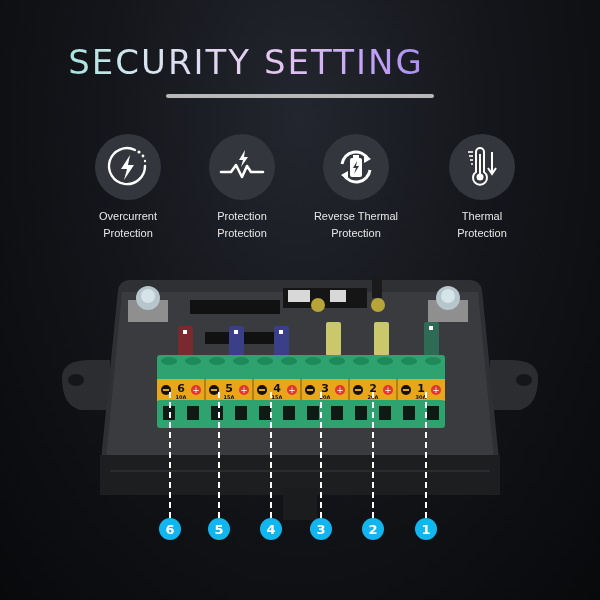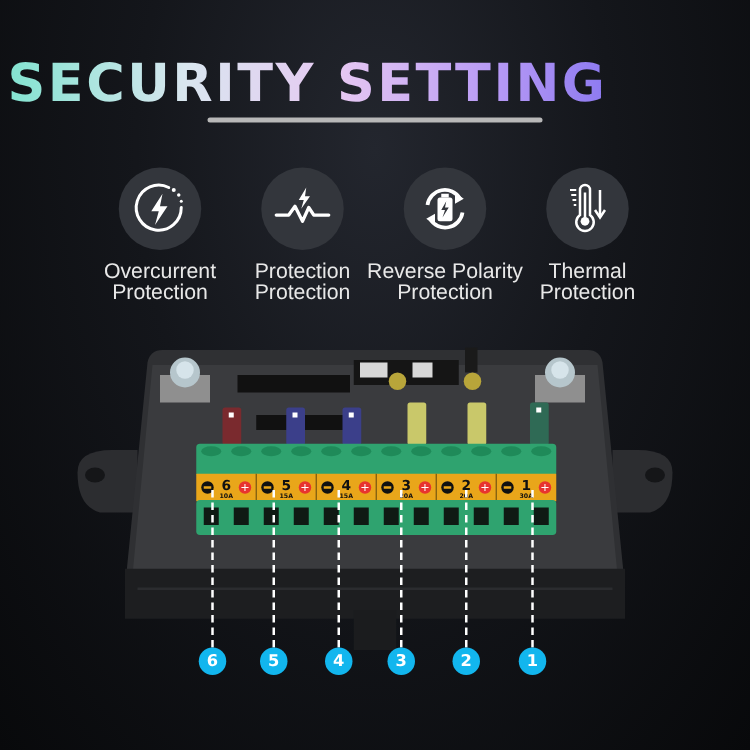--- a/index.html
+++ b/index.html
@@ -5,37 +5,37 @@
   * { margin:0; padding:0; box-sizing:border-box; }
   html, body { width:600px; height:600px; overflow:hidden; background:#0a0b0f; }
   body { font-family: "DejaVu Sans", "Liberation Sans", sans-serif; position:relative; }
   .stage {
     position:absolute; inset:0;
     background:
       radial-gradient(ellipse at 50% 20%, #23262e 0%, #14161b 45%, #08090b 100%);
   }
   .title {
     position:absolute; top:42px; left:0; width:492px; text-align:center;
-    font-family:"DejaVu Sans", sans-serif; font-weight:bold; font-size:42px;
+    font-family:"DejaVu Sans", sans-serif; font-weight:normal; font-size:34px;
     letter-spacing:2px;
     background:linear-gradient(90deg,#7fe3cf 0%,#d9e6ef 30%,#e6c8f2 55%,#b89af5 80%,#8a78f0 100%);
     -webkit-background-clip:text; background-clip:text; color:transparent;
   }
   .title-rule {
     position:absolute; top:94px; left:166px; width:268px; height:4px;
     background:#b8b8b8; border-radius:2px;
   }
   .features { position:absolute; top:134px; left:0; width:600px; }
   .feature { position:absolute; width:140px; text-align:center; }
   .feature .circle {
     width:66px; height:66px; border-radius:50%; background:#33363c;
     margin:0 auto; display:flex; align-items:center; justify-content:center;
   }
   .feature .label {
-    margin-top:8px; color:#e8e8e8; font-size:17px; line-height:17px;
+    margin-top:8px; color:#e8e8e8; font-size:11px; line-height:17px;
     font-family:"Liberation Sans", sans-serif;
   }
   .device { position:absolute; left:0; top:0; width:600px; height:600px; }
   .callout {
     position:absolute; top:518px; width:22px; height:22px; border-radius:50%;
     background:#12b6ee; color:#fff; font-size:13px; font-weight:bold;
     display:flex; align-items:center; justify-content:center;
     font-family:"DejaVu Sans", sans-serif;
   }
   .leader {
@@ -91,25 +91,25 @@
         <path d="M9 20 A14 14 0 0 1 35 15" fill="none" stroke="#fff" stroke-width="3"></path>
         <path d="M31 10 L38 15 L31 19 Z" fill="#fff"></path>
         <path d="M37 26 A14 14 0 0 1 11 31" fill="none" stroke="#fff" stroke-width="3"></path>
         <path d="M15 27 L8 31 L15 36 Z" fill="#fff"></path>
         <rect x="17" y="14" width="12" height="19" rx="2" fill="#fff"></rect>
         <rect x="20" y="11" width="6" height="3" fill="#fff"></rect>
         <path d="M24 17 L20 24 L23 24 L21 30 L26 22 L23 22 Z" fill="#33363c"></path>
       </svg>
     </div>
     <div class="label">
-      <div>Reverse Polarity</div>
-      <div>Protection</div>
-    </div>
-  </div>
-  <div class="feature" style="left:400px;text-align:center;">
+      <div>Reverse Thermal</div>
+      <div>Protection</div>
+    </div>
+  </div>
+  <div class="feature" style="left:412px;text-align:center;">
     <div class="circle">
       <svg width="46" height="46" viewBox="0 0 46 46">
         <line x1="9" y1="8" x2="14" y2="8" stroke="#fff" stroke-width="1.6"></line>
         <line x1="10" y1="12" x2="14" y2="12" stroke="#fff" stroke-width="1.6"></line>
         <line x1="11" y1="16" x2="14" y2="16" stroke="#fff" stroke-width="1.6"></line>
         <line x1="12" y1="20" x2="14" y2="20" stroke="#fff" stroke-width="1.6"></line>
         <path d="M17 28 L17 8 A4 4 0 0 1 25 8 L25 28 A7 7 0 1 1 17 28 Z" fill="none" stroke="#fff" stroke-width="2"></path>
         <line x1="21" y1="10" x2="21" y2="30" stroke="#fff" stroke-width="2"></line>
         <circle cx="21" cy="33" r="3.5" fill="#fff"></circle>
         <line x1="33" y1="8" x2="33" y2="28" stroke="#fff" stroke-width="2"></line>

